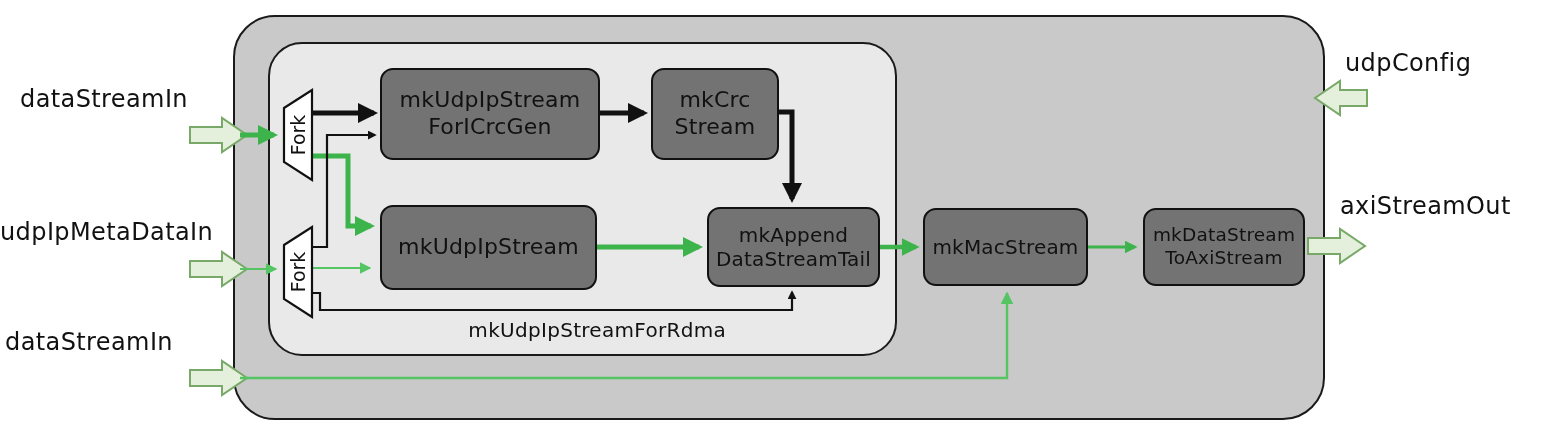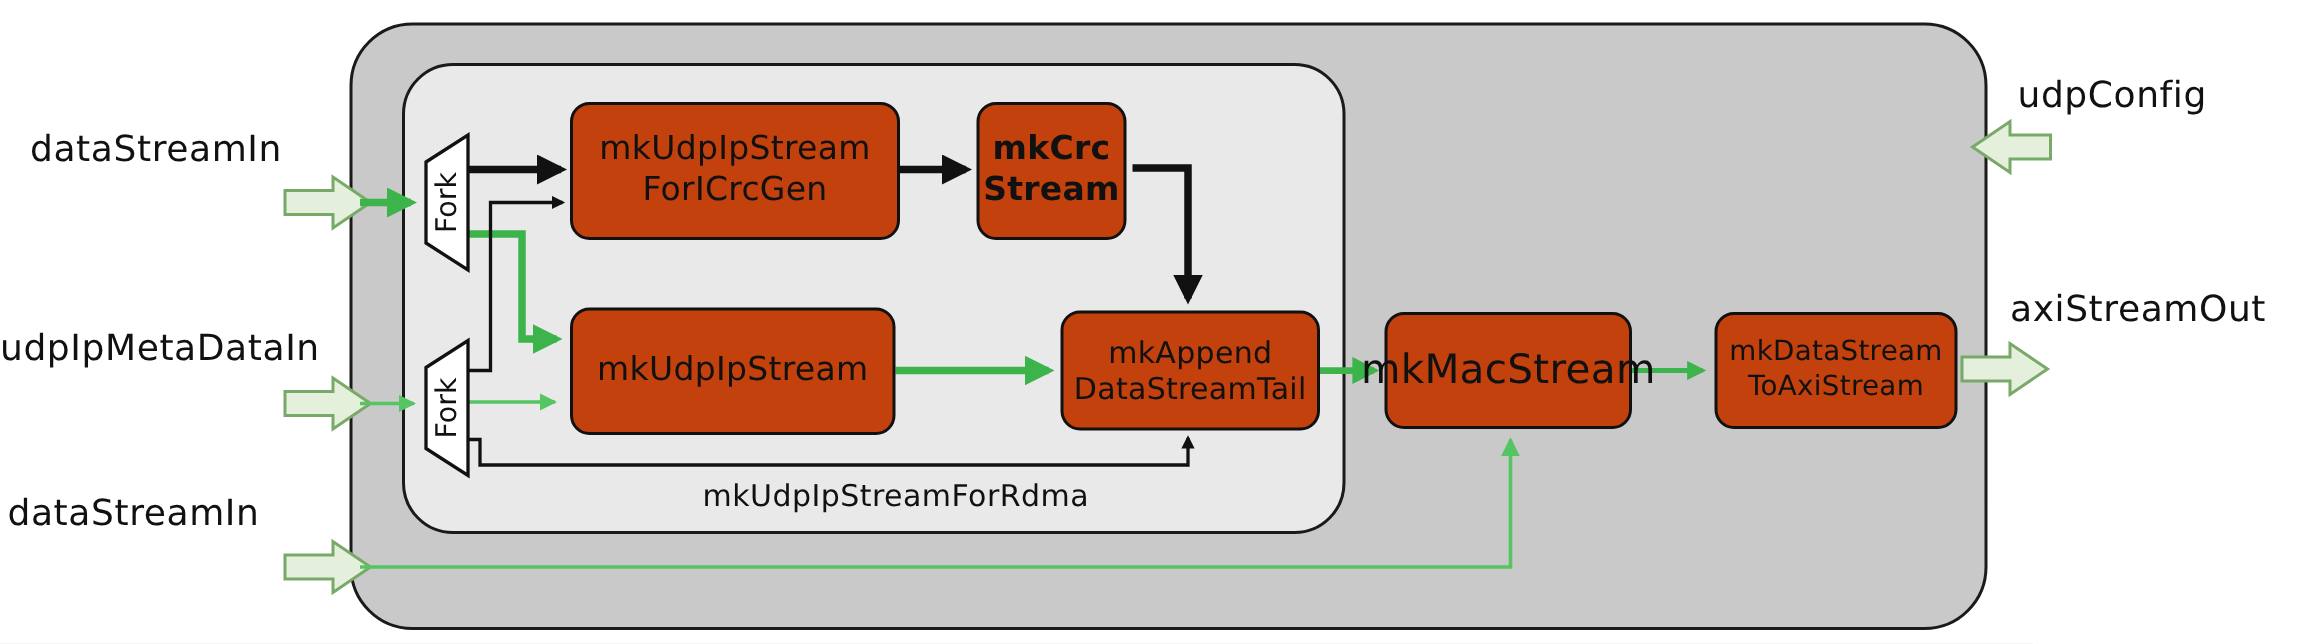--- a/index.html
+++ b/index.html
@@ -20,28 +20,28 @@
     position:absolute;left:268px;top:42px;width:629px;height:314px;
     background:#e9e9e9;border:2px solid #1a1a1a;border-radius:34px;
     box-sizing:border-box;
   }
   .inner-box-label{
     position:absolute;left:426px;top:318px;width:300px;
     text-align:right;font-size:20px;letter-spacing:0.3px;
   }
   svg.wires{position:absolute;left:0;top:0;z-index:3;}
   .module{
-    position:absolute;background:#c2410c;border:2.5px solid #111;
+    position:absolute;background:#737373;border:2.5px solid #111;
     border-radius:13px;box-sizing:border-box;z-index:4;
     display:flex;flex-direction:column;align-items:center;justify-content:center;
     text-align:center;line-height:1.22;font-size:22px;letter-spacing:0.2px;
   }
   .module .ln:empty{display:none;}
   #m-appenddatastreamtail{font-size:20px;}
-  #m-macstream{font-size:27px;border-width:2px;}
+  #m-macstream{font-size:20px;border-width:2px;}
   #m-datastreamtoaxistream{font-size:18.5px;border-width:2px;}
   .port-label{
     position:absolute;font-size:24px;letter-spacing:0.4px;
     white-space:nowrap;z-index:5;
   }
   #lbl-datastreamin{left:20px;top:85px;width:210px;}
   #lbl-udpipmetadatain{left:0px;top:218px;width:240px;}
   #lbl-macmetadatain{left:5px;top:328px;width:230px;}
   #lbl-udpconfig{left:1345px;top:49px;width:160px;}
   #lbl-axistreamout{left:1340px;top:192px;width:203px;}
@@ -98,21 +98,21 @@
       <polygon points="284,245 312,227 312,317 284,299" fill="#ffffff" stroke="#111" stroke-width="2.2"></polygon>
       <text x="298" y="272" transform="rotate(-90 298 272)" text-anchor="middle" dominant-baseline="central" font-size="19" fill="#111">Fork</text>
     </g>
   </svg>
 
   <div class="module" id="m-icrcgen" style="left:380px;top:68px;width:220px;height:92px;">
     <div class="ln">mkUdpIpStream</div>
     <div class="ln">ForICrcGen</div>
   </div>
 
-  <div class="module" id="m-crcstream" style="left:651px;top:68px;width:100px;height:92px;font-weight:bold;">
+  <div class="module" id="m-crcstream" style="left:651px;top:68px;width:128px;height:92px;">
     <div class="ln">mkCrc</div>
     <div class="ln">Stream</div>
   </div>
 
   <div class="module" id="m-udpipstream" style="left:380px;top:205px;width:217px;height:85px;">
     <div class="ln">mkUdpIpStream</div>
 
   </div>
 
   <div class="module" id="m-appenddatastreamtail" style="left:707px;top:207px;width:173px;height:80px;">

